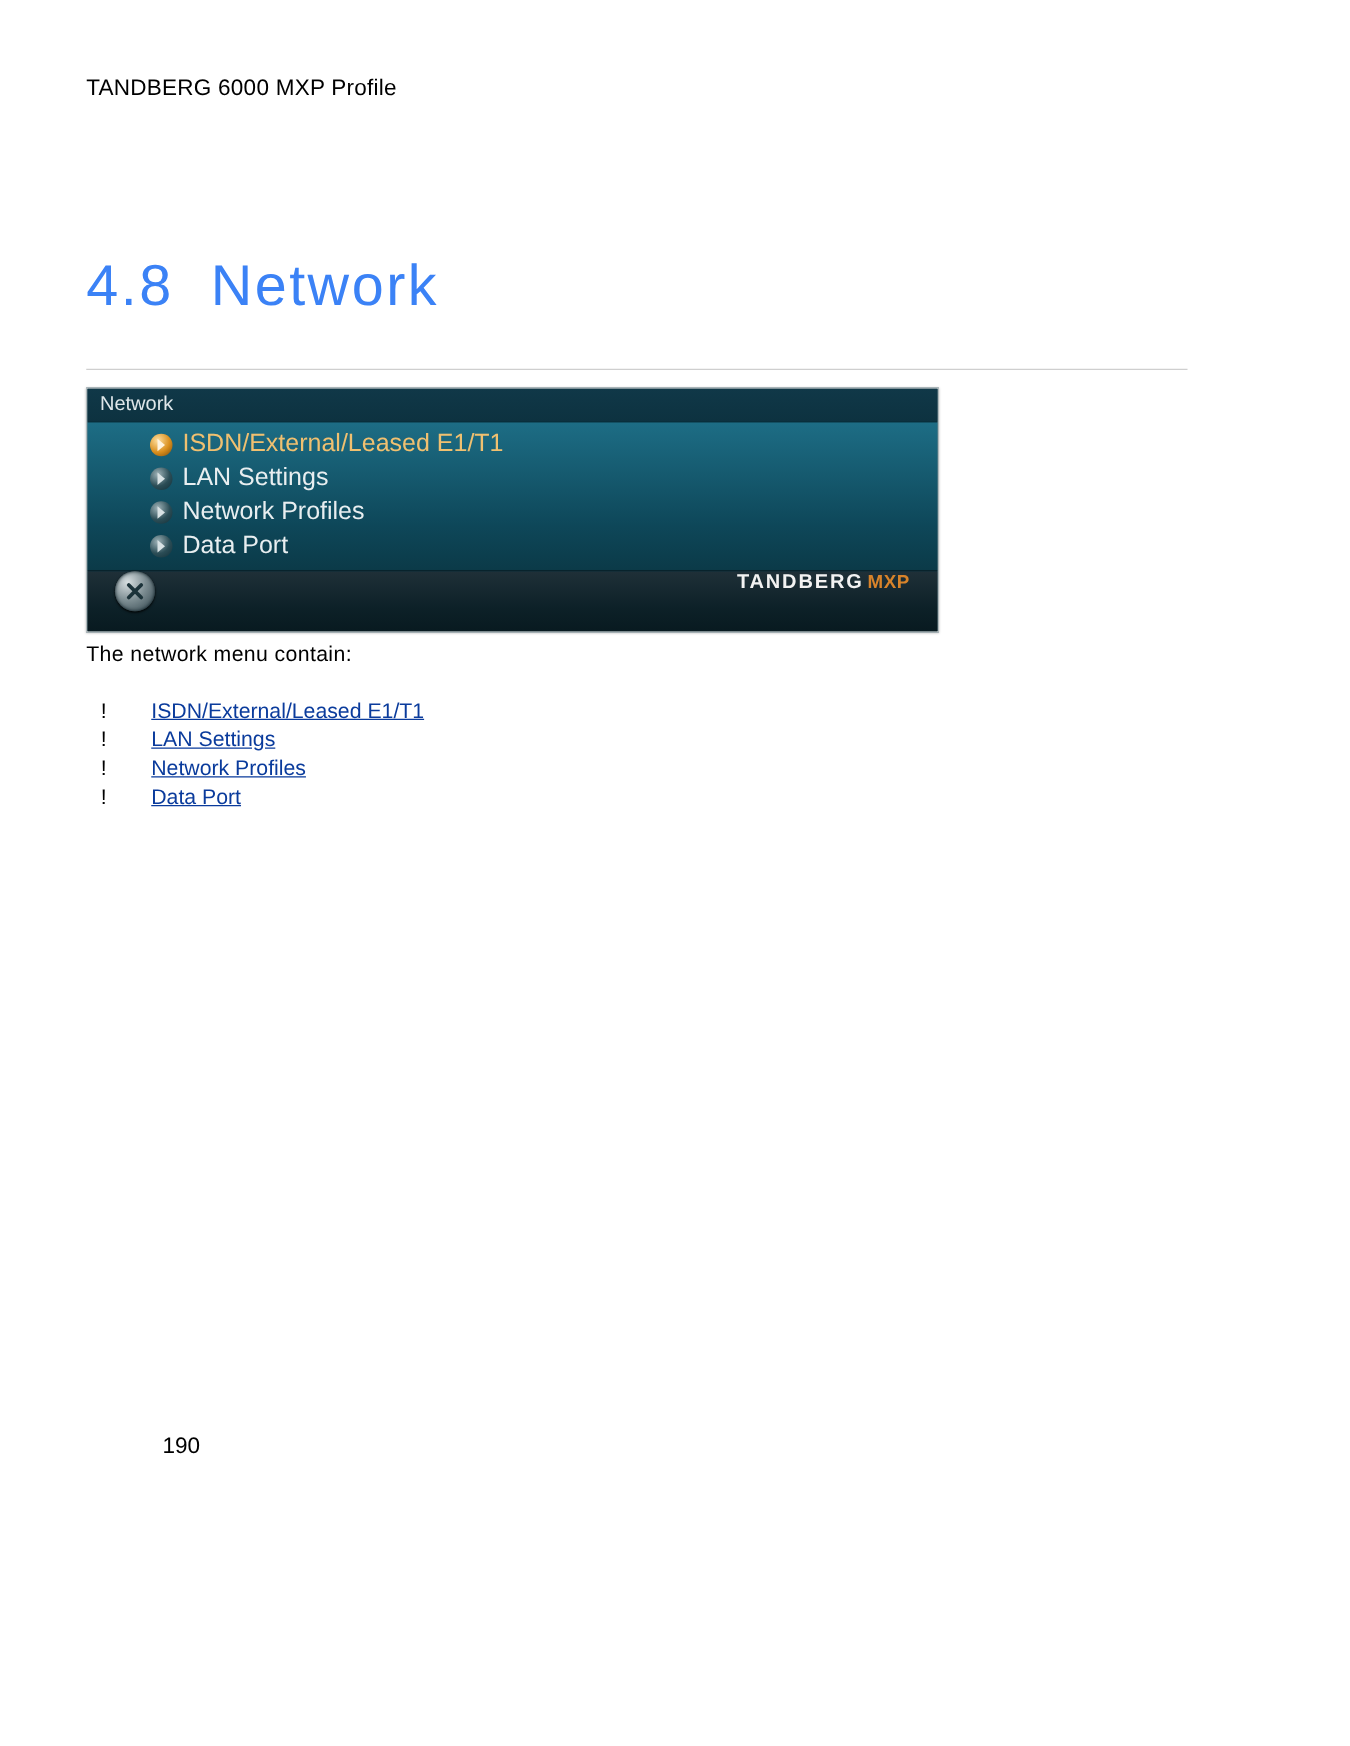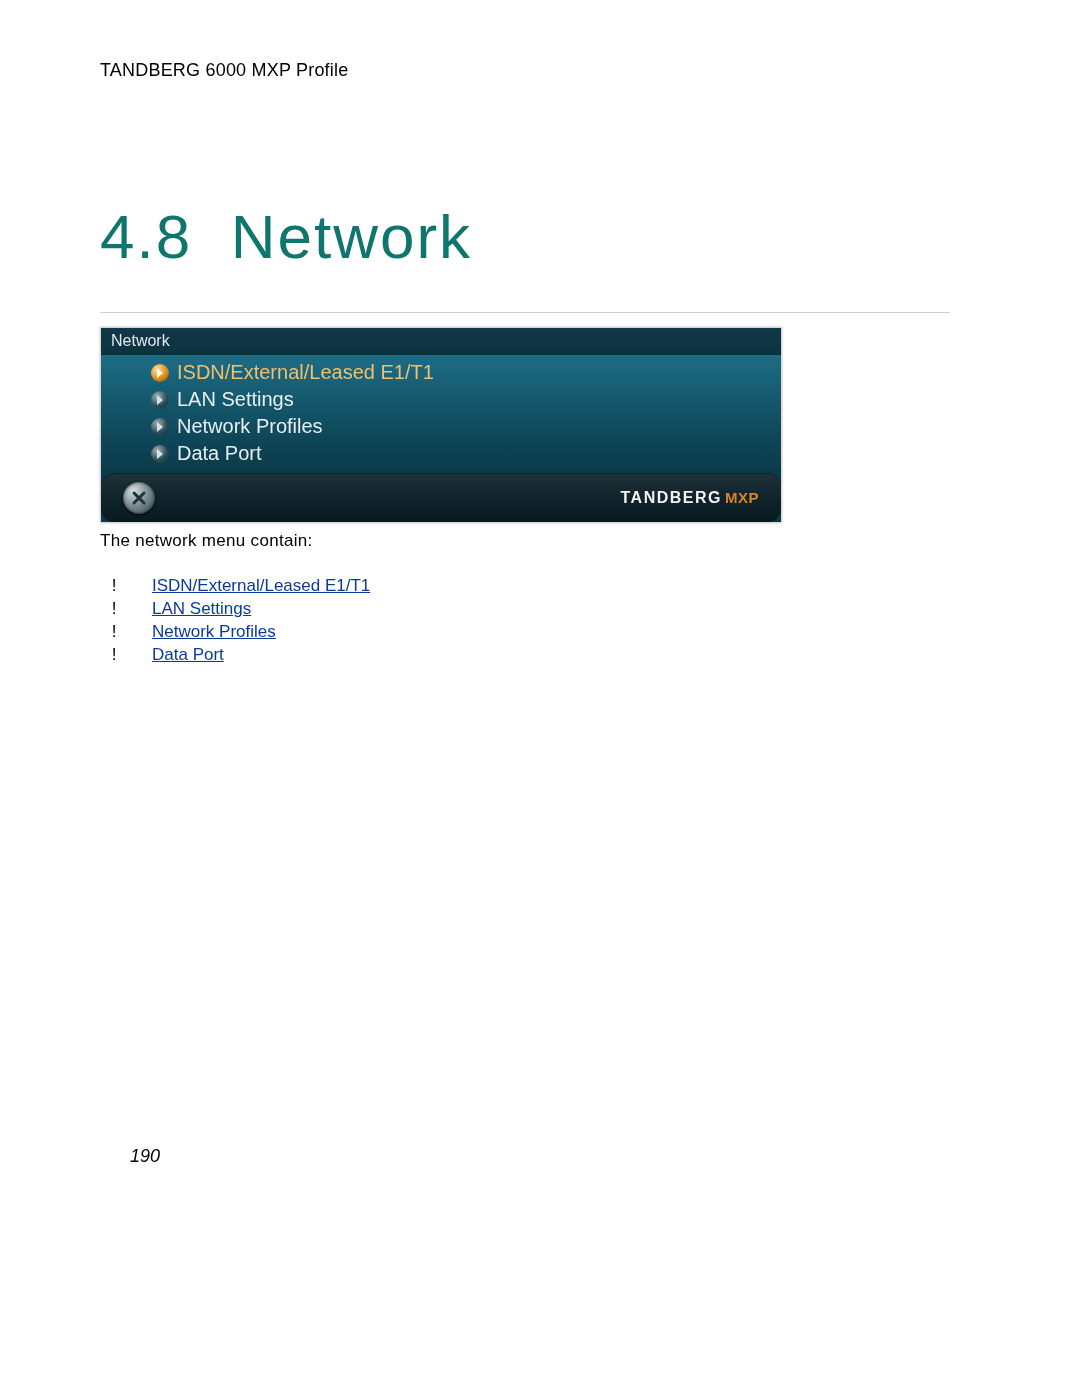--- a/index.html
+++ b/index.html
@@ -7,31 +7,31 @@
     padding: 0;
     background: #ffffff;
     font-family: Arial, Helvetica, sans-serif;
     color: #000;
   }
   .page {
     width: 1080px;
     height: 1227px;
     position: relative;
     box-sizing: border-box;
-    padding: 60px 130px 40px 100px;
+    padding: 60px 130px 40px 69px;
   }
   .header-line {
     font-size: 18px;
     color: #000;
     margin-bottom: 120px;
     letter-spacing: 0.2px;
   }
   .section-title {
-    font-size: 62px;
-    color: #0f766e;
+    font-size: 46px;
+    color: #3b82f6;
     letter-spacing: 2px;
     margin: 0 0 40px 0;
     font-weight: normal;
   }
   hr.rule {
     border: none;
     border-top: 1px solid #cfcfcf;
     margin: 0 0 14px 0;
   }
   
@@ -86,25 +86,24 @@
   .ui-bullet.selected {
     background: radial-gradient(circle at 35% 30%, #ffe0a0 0%, #d98f1e 55%, #7a4808 100%);
   }
   .ui-bullet.selected::after {
     border-left-color: #fff4df;
   }
   .ui-footer {
     height: 48px;
     background: linear-gradient(#1f3038, #0d2128 60%, #081a20);
     display: flex;
-    align-items: center;
+    align-items: flex-start;
     justify-content: space-between;
     padding: 0 22px 0 22px;
     border-top: 1px solid #08232c;
-    border-radius: 13px;
   }
   .close-btn {
     width: 32px; height: 32px;
     border-radius: 50%;
     background: radial-gradient(circle at 32% 28%, #d8dfe1 0%, #7f8f94 45%, #2c4048 100%);
     display: flex; align-items: center; justify-content: center;
     box-shadow: inset 0 0 3px #0a1a20, 0 1px 2px #000;
   }
   .close-btn svg { width: 16px; height: 16px; }
   .brand {
@@ -145,21 +144,20 @@
   }
   .link-text {
     color: #0a3b9c;
     text-decoration: underline;
   }
   .page-number {
     position: absolute;
     left: 130px;
     bottom: 60px;
     font-size: 18px;
-    font-style: italic;
   }
 </style>
 </head>
 <body>
 
 <div class="page">
 
   <div class="header-line">TANDBERG 6000 MXP Profile</div>
 
   <h1 class="section-title">

